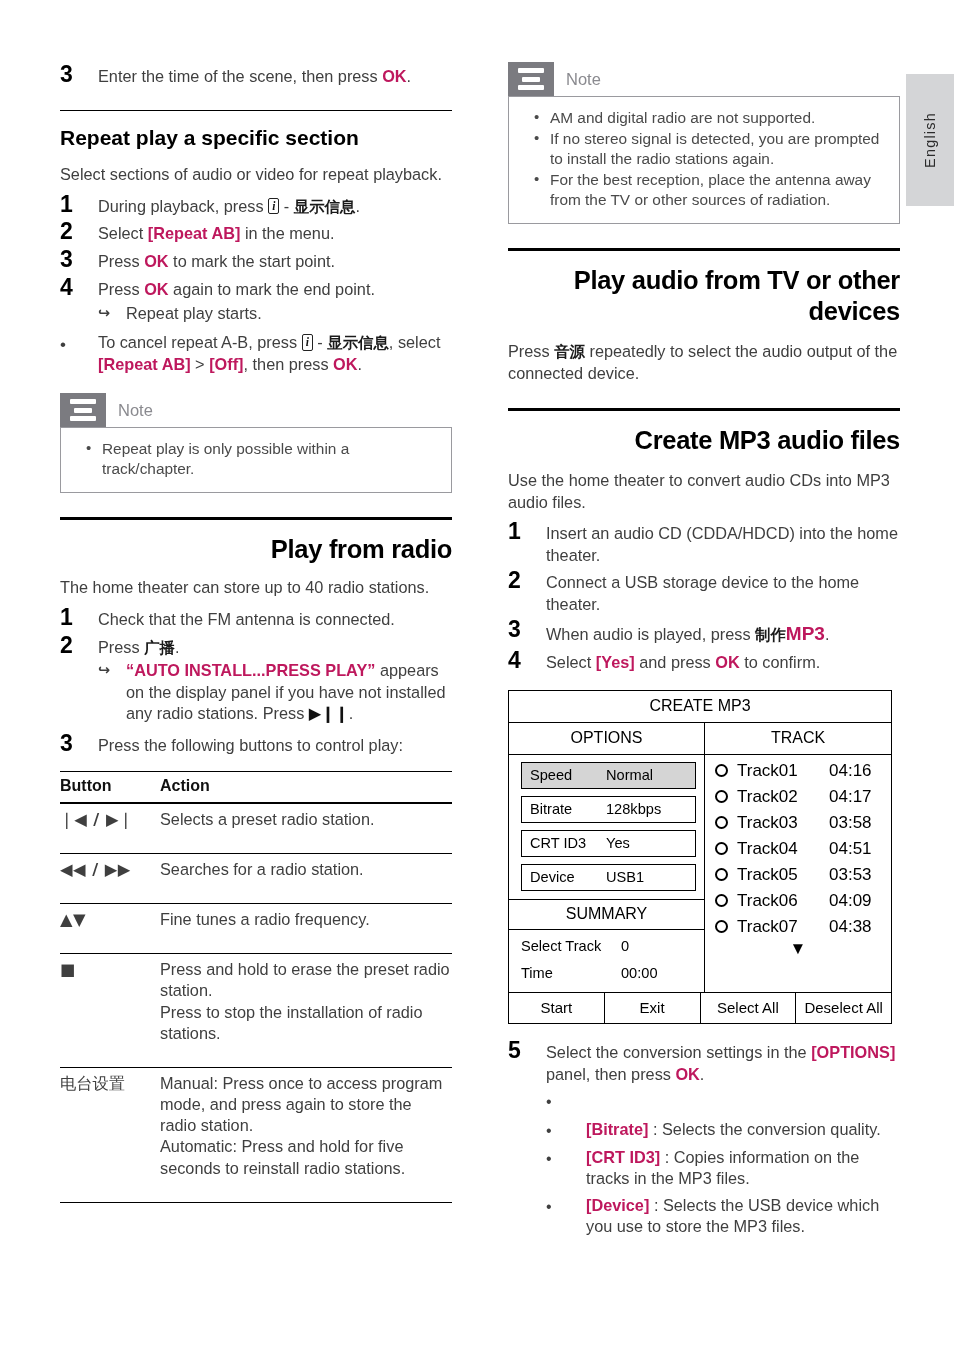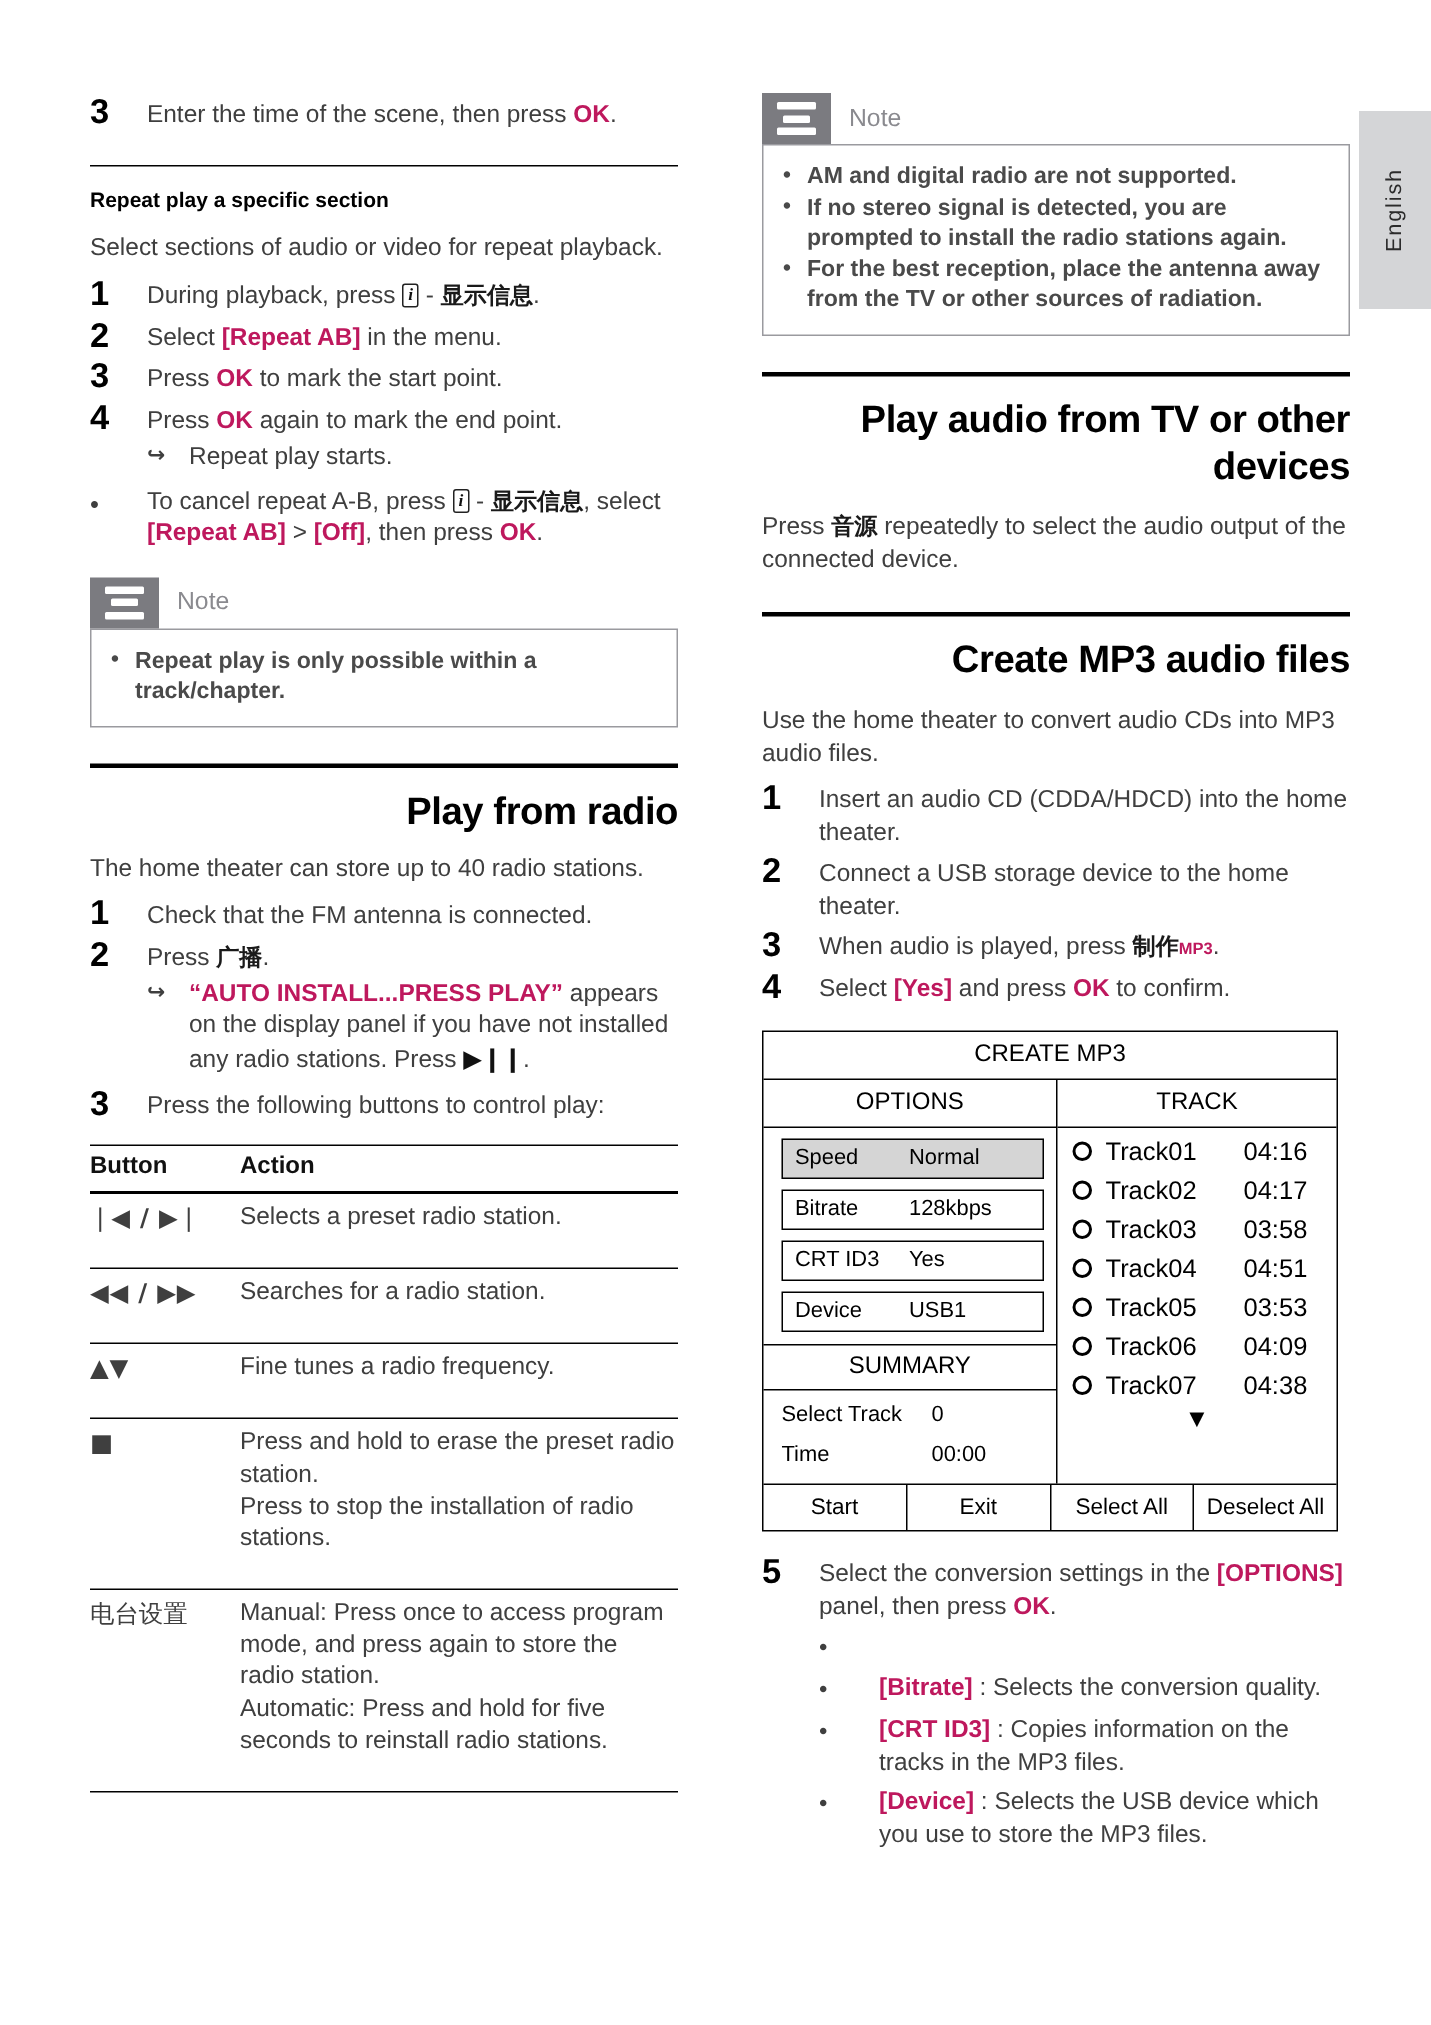--- a/index.html
+++ b/index.html
@@ -34,21 +34,21 @@
   .col { position:absolute; top:62px; width:392px; }
   .col-left  { left:60px; }
   .col-right { left:508px; }
 
   
   .h2 {
     font-size:25.5px; font-weight:700; color:#000;
     margin:0 0 12px 0; line-height:1.22; letter-spacing:-0.3px;text-align:right;
   }
   .h3 {
-    font-size:14px; font-weight:700; color:#000;
+    font-size:21px; font-weight:700; color:#000;
     margin:0 0 13px 0; line-height:1.25;
   }
   .rule-thick { border-top:3.5px solid #000; margin:24px 0 14px 0; }
   .rule-thin  { border-top:1.6px solid #000; margin:22px 0 14px 0; }
 
   p.body {
     font-size:16.3px; line-height:1.32; margin:0 0 6px 0; color:#3f3f3f;
   }
 
   
@@ -95,21 +95,21 @@
     width:46px; height:34px; background:#7b7b80;
     display:flex; flex-direction:column; justify-content:center;
     align-items:center; gap:3.5px; flex:0 0 46px;
   }
   .note-icon i { display:block; height:5px; background:#fff; border-radius:1px; }
   .note-icon i:nth-child(1){ width:26px; }
   .note-icon i:nth-child(2){ width:18px; }
   .note-icon i:nth-child(3){ width:26px; }
   .note-label { font-size:16.5px; color:#8a8a8f; padding-left:12px; }
   .note-body {
-    border:1.2px solid #9a9a9f; padding:11px 10px 12px 10px;font-weight:bold;
+    border:1.2px solid #9a9a9f; padding:11px 10px 12px 22px;
   }
   .note-body ul { margin:0; padding:0; list-style:none; }
   .note-body li {
     font-size:15.4px; line-height:1.30; color:#4a4a4a;
     padding-left:19px; position:relative; margin-bottom:1px;
   }
   .note-body li:before {
     content:"\2022"; position:absolute; left:3px; top:-1px; font-size:15px;
   }
 
@@ -343,21 +343,21 @@
     <div class="step">
       <div class="num">1</div>
       <div class="txt">Insert an audio CD (CDDA/HDCD) into the home theater.</div>
     </div>
     <div class="step">
       <div class="num">2</div>
       <div class="txt">Connect a USB storage device to the home theater.</div>
     </div>
     <div class="step">
       <div class="num">3</div>
-      <div class="txt"><span>When audio is played, press </span><span class="cjk">制作</span><b style="font-size:11px;">MP3</b><span>.</span></div>
+      <div class="txt"><span>When audio is played, press </span><span class="cjk">制作</span><b style="font-size:19px;">MP3</b><span>.</span></div>
     </div>
     <div class="step">
       <div class="num">4</div>
       <div class="txt"><span>Select </span><b>[Yes]</b><span> and press </span><b>OK</b><span> to confirm.</span></div>
     </div>
 
     <div class="mp3">
       <div class="title">CREATE MP3</div>
       <div class="cols">
 

